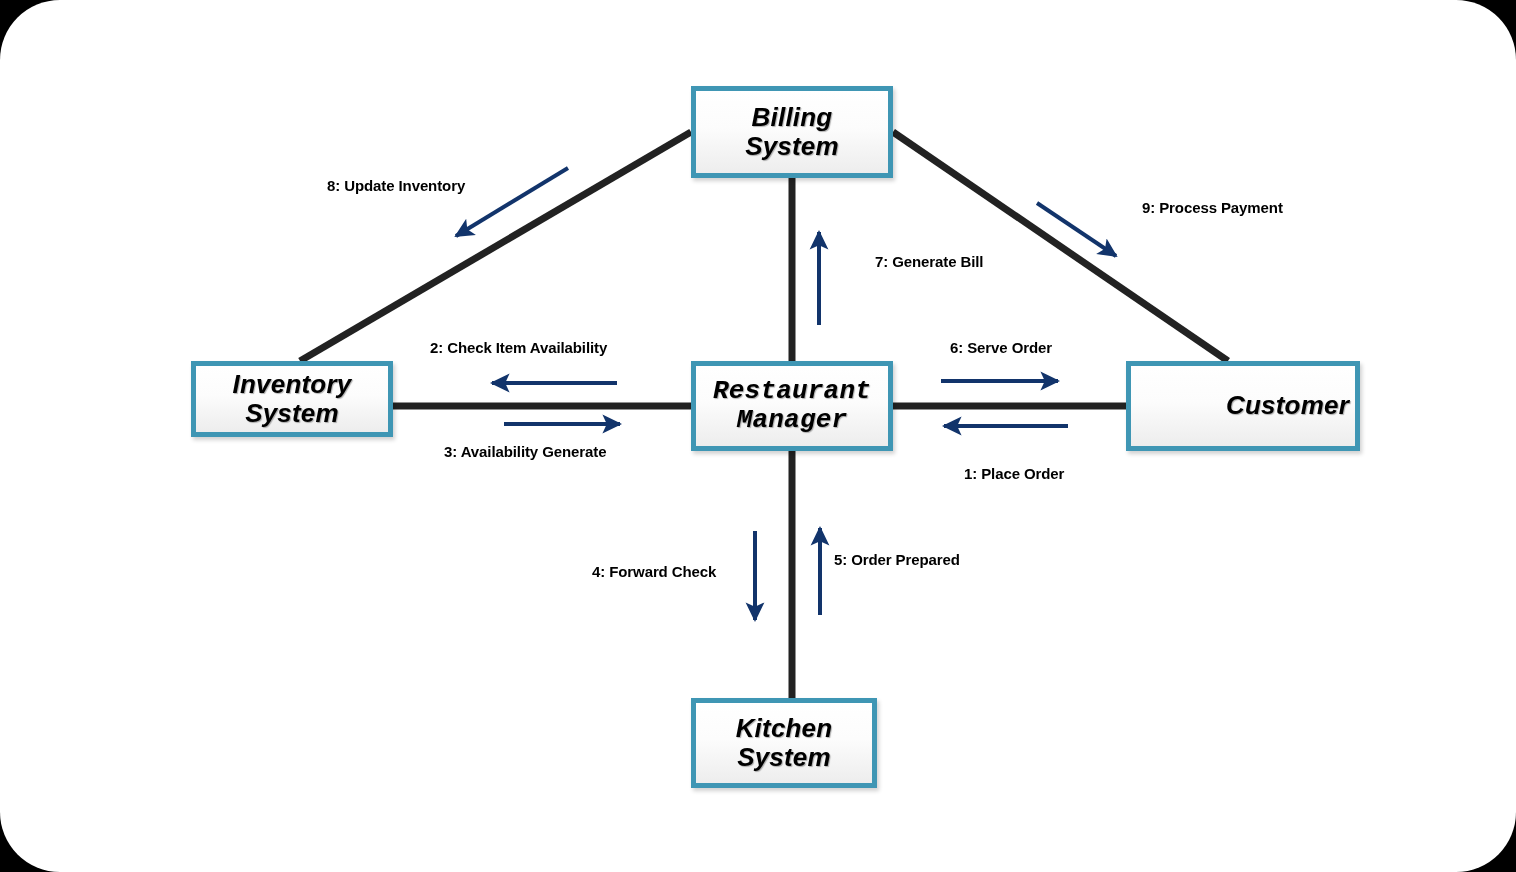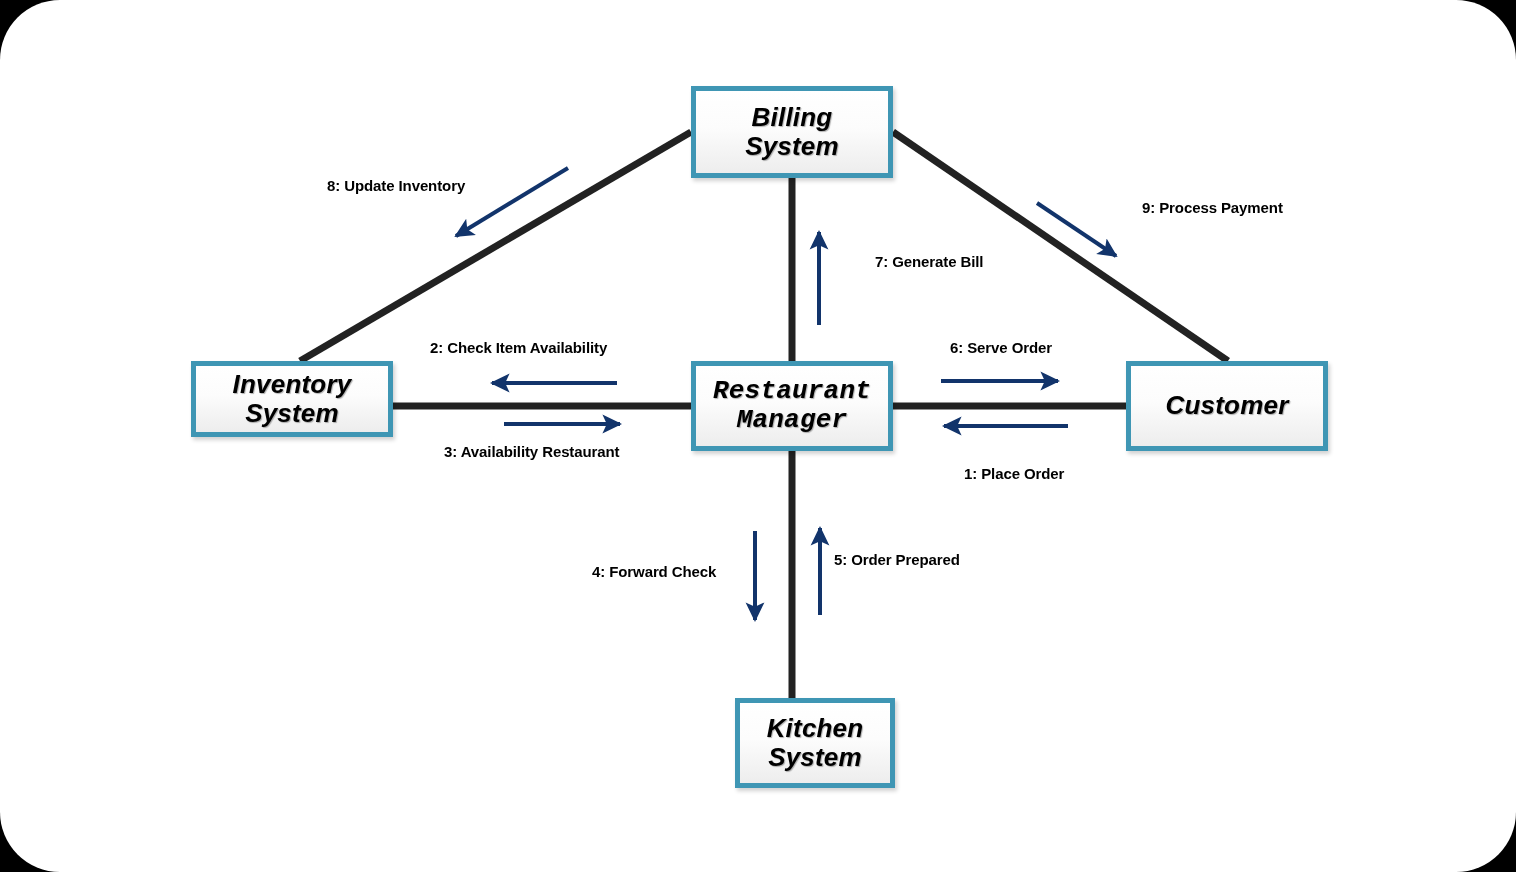--- a/index.html
+++ b/index.html
@@ -93,31 +93,31 @@
         <span class="node-label">Billing System</span>
       </div>
       <div class="node" style="left: 191px; top: 361px; width: 202px; height: 76px;">
         <span class="node-label">Inventory
 System</span>
       </div>
       <div class="node" style="left: 691px; top: 361px; width: 202px; height: 90px; font-family: Liberation Mono, monospace;">
         <span class="node-label">Restaurant
 Manager</span>
       </div>
-      <div class="node" style="left: 1126px; top: 361px; width: 202px; height: 90px;">
+      <div class="node" style="left: 1126px; top: 361px; width: 234px; height: 90px; justify-content: flex-end;">
         <span class="node-label">Customer</span>
       </div>
-      <div class="node" style="left: 691px; top: 698px; width: 160px; height: 90px; margin-left: 44px;">
+      <div class="node" style="left: 691px; top: 698px; width: 186px; height: 90px;">
         <span class="node-label">Kitchen System</span>
       </div>
     </div>
   <div id="label-layer">
       <div class="msg-label" style="left: 964px; top: 465px;">1: Place Order</div>
       <div class="msg-label" style="left: 430px; top: 339px;">2: Check Item Availability</div>
-      <div class="msg-label" style="left: 444px; top: 443px;">3: Availability Restaurant</div>
+      <div class="msg-label" style="left: 444px; top: 443px;">3: Availability Generate</div>
       <div class="msg-label" style="left: 592px; top: 563px;">4: Forward Check</div>
       <div class="msg-label" style="left: 834px; top: 551px;">5: Order Prepared</div>
       <div class="msg-label" style="left: 950px; top: 339px;">6: Serve Order</div>
       <div class="msg-label" style="left: 875px; top: 253px;">7: Generate Bill</div>
       <div class="msg-label" style="left: 327px; top: 177px;">8: Update Inventory</div>
       <div class="msg-label" style="left: 1142px; top: 199px;">9: Process Payment</div>
     </div>
 
 </div>
 

